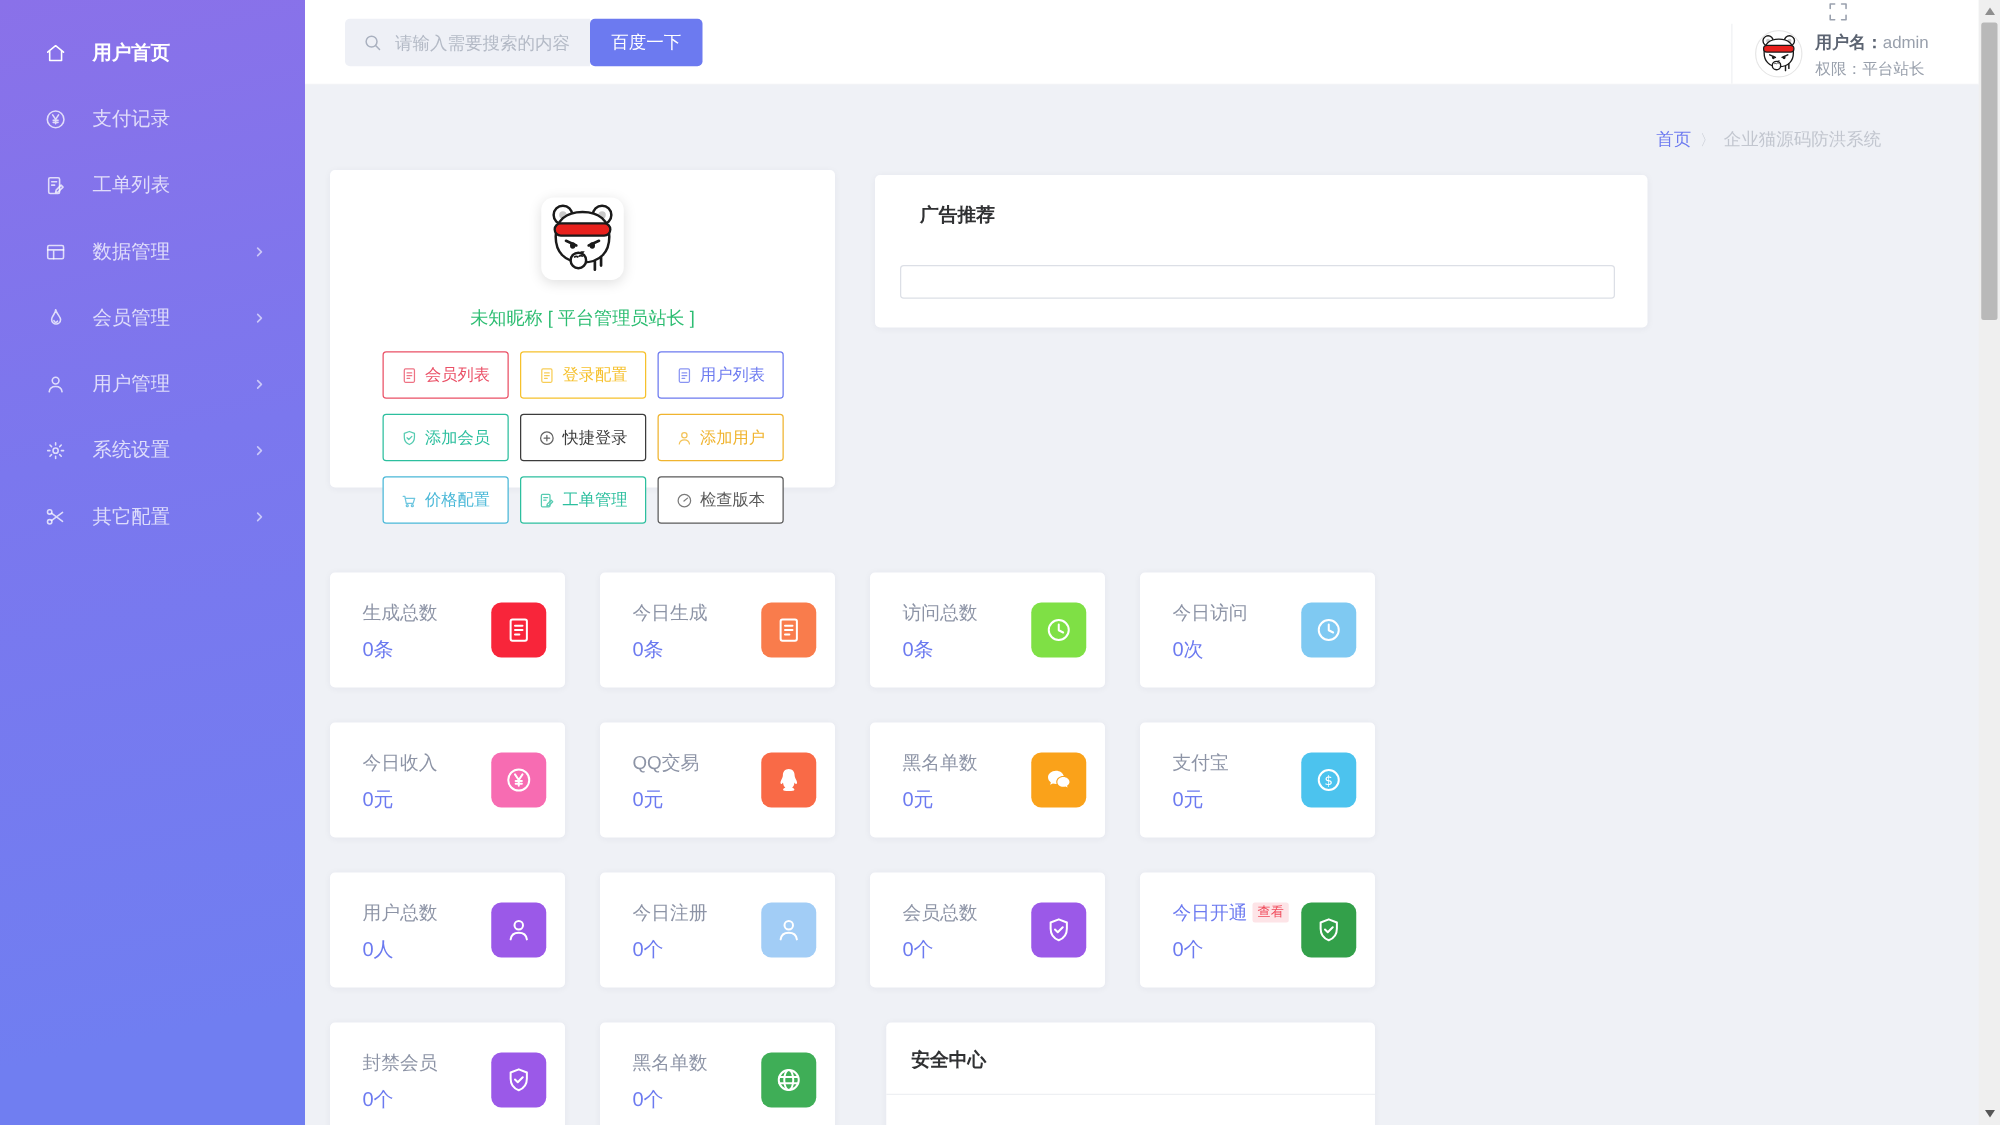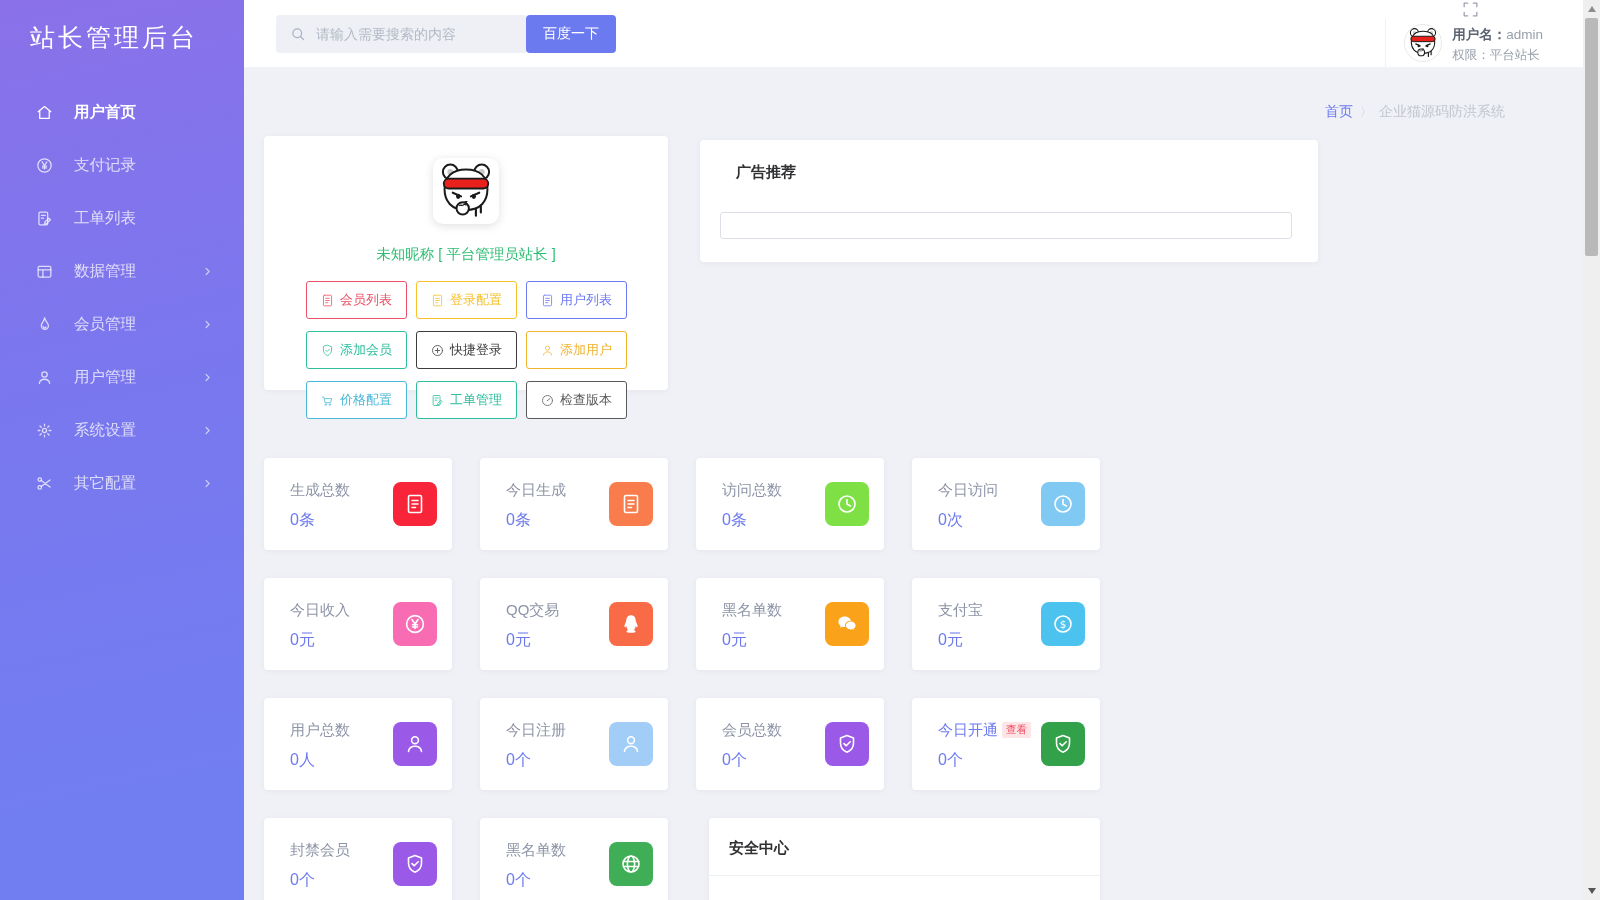--- a/index.html
+++ b/index.html
@@ -16,21 +16,21 @@
   .menu-item.active{color:#fff;font-weight:bold;}
   .mi-icon{width:19px;height:19px;margin-right:20px;flex:none;}
   .mi-icon svg{width:100%;height:100%;}
   .mi-arrow{margin-left:auto;width:13px;height:13px;opacity:.8;}
   .mi-arrow svg{width:100%;height:100%;}
 
   
   .topbar{position:absolute;left:244px;top:0;width:1339px;height:68px;background:#fff;
     display:flex;align-items:center;z-index:2;border-bottom:1px solid #f2f3f6;}
   .search-box{display:flex;margin-left:32px;}
-  .search-field{width:250px;height:38px;background:#eef0f6;border-radius:4px 0 0 4px;
+  .search-field{width:196px;height:38px;background:#eef0f6;border-radius:4px 0 0 4px;
     display:flex;align-items:center;padding:0 10px 0 13px;}
   .search-icon{width:18px;height:18px;color:#a9b0bf;margin-right:9px;flex:none;}
   .search-field input{border:none;outline:none;background:transparent;width:100%;
     font-size:14px;color:#333;font-family:inherit;}
   .search-field input::placeholder{color:#b4bac6;}
   .baidu-btn{width:90px;height:38px;background:#6c7af0;color:#fff;border:none;border-radius:4px;
     font-size:14px;cursor:pointer;font-family:inherit;}
   .topbar-right{margin-left:auto;display:flex;align-items:center;height:100%;flex-direction:column;}
   .expand-icon{width:19px;height:19px;color:#9aa1ae;margin-right:28px;cursor:pointer;}
   .expand-icon svg{width:100%;height:100%;}
@@ -88,21 +88,20 @@
     background:var(--c,#ccc);color:#fff;display:flex;align-items:center;justify-content:center;}
   .stat-iconbox svg{width:24px;height:24px;}
 
   .security-card{left:709px;top:818px;width:391px;height:122px;}
   .sec-title{font-size:15px;font-weight:bold;color:#303133;padding:21px 20px 17px 20px;border-bottom:1px solid #eef0f3;}
 </style>
 </head>
 <body>
 
 <aside class="sidebar">
-  <div class="logo">站长管理后台</div>
   <nav class="menu">
       <div class="menu-item active">
     <span class="mi-icon">
           <svg viewBox="0 0 24 24" fill="none" stroke="currentColor" stroke-width="1.6" stroke-linecap="round" stroke-linejoin="round">
             <path d="M4 11 L12 4.5 L20 11 M6 9.5 V19.5 H18 V9.5"></path>
           </svg>
         </span>
     <span>用户首页</span>
 
   </div>

